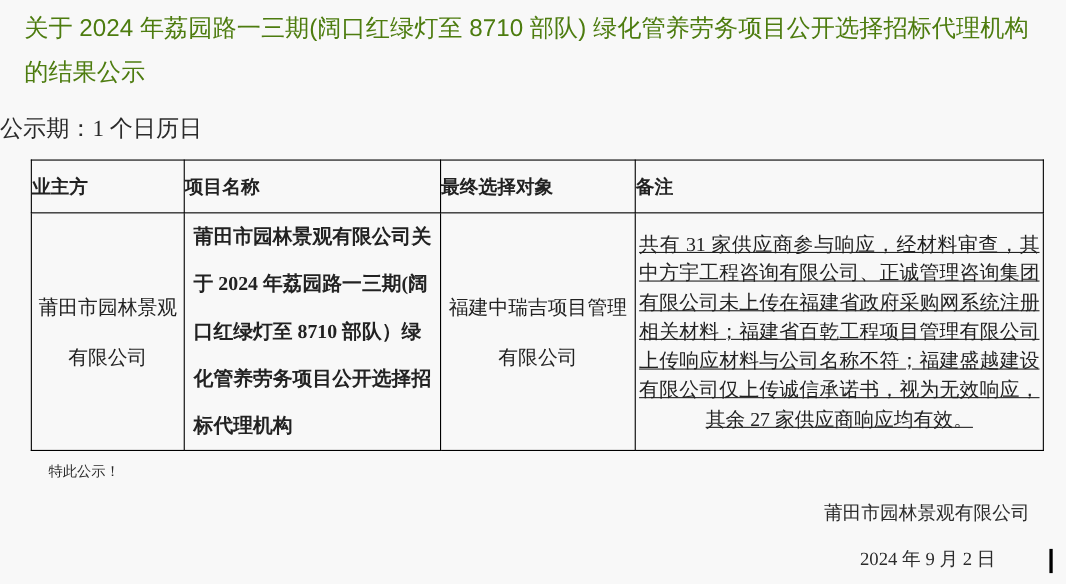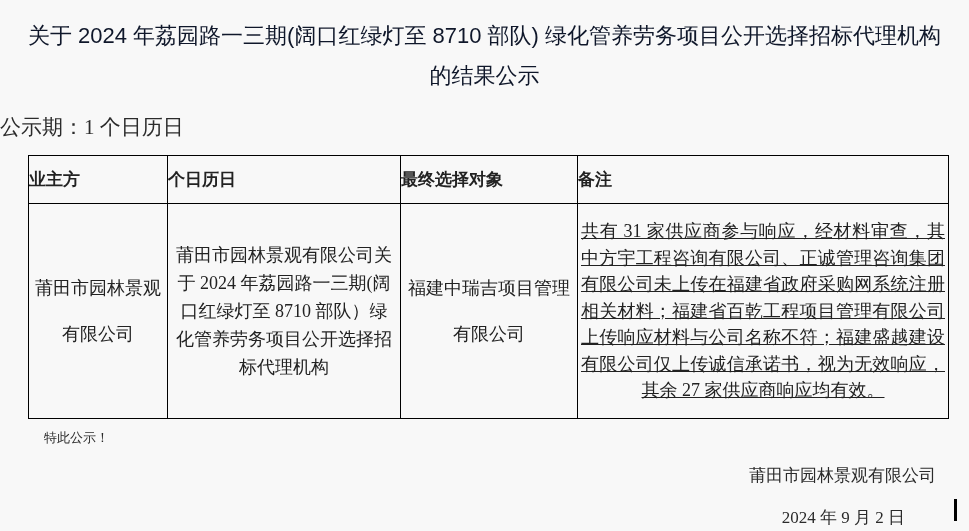--- a/index.html
+++ b/index.html
@@ -7,28 +7,28 @@
   .page {
     position: relative;
     width: 969px;
     height: 531px;
     background: #f8f8f8;
     color: #2b2b2b;
     font-family: "Liberation Serif", serif;
     overflow: hidden;
   }
   .title {
-    padding-top: 16px;
+    padding-top: 6px;
     margin: 0 22px;
-    text-align: center;
+    text-align: left;
     font-family: "Liberation Sans", sans-serif;
     font-weight: normal;
     font-size: 22px;
     line-height: 40px;
-    color: #0f172a;
+    color: #4d7c0f;
   }
   .period {
     margin-top: 20px;
     padding-right: 36px;
     text-align: left;
     font-size: 21px;
     line-height: 22px;
   }
   table.result-table {
     margin: 17px 0 0 28px;
@@ -49,23 +49,23 @@
     font-weight: bold;
     text-align: left;
   }
   td.owner-cell, td.final-cell {
     text-align: center;
     line-height: 46px;
     padding: 0 6px;
   }
   td.project-cell {
     height: 215px;
-    text-align: center;
-    line-height: 28px;
+    line-height: 43px;
     padding: 0 8px;
+    font-weight: bold;
   }
   td.remark-cell {
     font-size: 16px;
     line-height: 26.5px;
     text-align: justify;
     text-align-last: center;
     padding: 0 3px;
     text-decoration: underline;
   }
   .closing {
@@ -109,21 +109,21 @@
   <table class="result-table">
     <colgroup>
       <col style="width:139px">
       <col style="width:233px">
       <col style="width:177px">
       <col style="width:371px">
     </colgroup>
     <thead>
       <tr>
         <th>业主方</th>
-        <th>个日历日</th>
+        <th>项目名称</th>
         <th>最终选择对象</th>
         <th>备注</th>
       </tr>
     </thead>
     <tbody>
       <tr>
         <td class="owner-cell">莆田市园林景观有限公司</td>
         <td class="project-cell">莆田市园林景观有限公司关于 2024 年荔园路一三期(阔口红绿灯至 8710 部队）绿化管养劳务项目公开选择招标代理机构</td>
         <td class="final-cell">福建中瑞吉项目管理有限公司</td>
         <td class="remark-cell">共有 31 家供应商参与响应，经材料审查，其中方宇工程咨询有限公司、正诚管理咨询集团有限公司未上传在福建省政府采购网系统注册相关材料；福建省百乾工程项目管理有限公司上传响应材料与公司名称不符；福建盛越建设有限公司仅上传诚信承诺书，视为无效响应，其余 27 家供应商响应均有效。</td>

